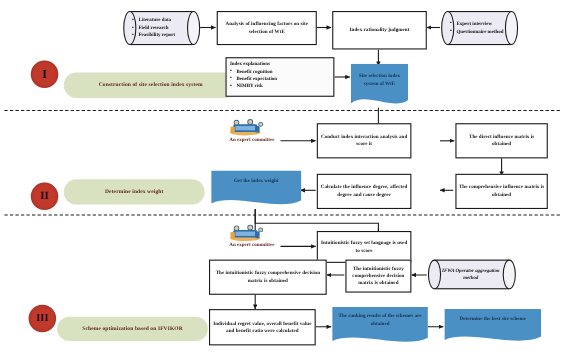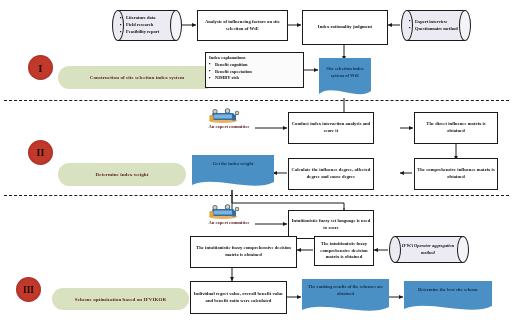--- a/index.html
+++ b/index.html
@@ -279,21 +279,21 @@
       <path d="M0,0 H82 V27 C61,38 21,20 0,30 Z" fill="#4a90c4"></path>
     </svg>
     <div class="lbl" style="padding-top:6px;">
       <span>Get the index weight</span>
     </div>
   </div>
 
   <div class="pill" style="left:58px;top:163px;width:128px;height:23px;">
     <span>Determine index weight</span>
   </div>
-  <div class="stagenum" style="left:28px;top:140px;width:25px;height:25px;font-size:10px;">
+  <div class="stagenum" style="left:28px;top:166px;width:25px;height:25px;font-size:10px;">
     <span>II</span>
   </div>
 
   <div class="sep" style="top:195px;"></div>
 
   <div style="position:absolute;left:205px;top:204px;width:48px;height:16px;">
     <svg viewBox="0 0 48 16" width="48" height="16">
       <ellipse cx="18" cy="12.5" rx="14" ry="2.6" fill="#e8a33d" opacity=".85"></ellipse>
       <rect x="7" y="5" width="22" height="7" rx="1.4" fill="#2f6ea8"></rect>
       <rect x="9" y="6.5" width="18" height="4" fill="#7fb3dd"></rect>
@@ -350,17 +350,17 @@
       <path d="M0,0 H88 V25 C66,36 22,18 0,28 Z" fill="#4a90c4"></path>
     </svg>
     <div class="lbl" style="padding-top:6px;">
       <span>Determine the best site scheme</span>
     </div>
   </div>
 
   <div class="pill" style="left:52px;top:288px;width:137px;height:22px;">
     <span>Scheme optimization based on IFVIKOR</span>
   </div>
-  <div class="stagenum" style="left:16px;top:277px;width:25px;height:25px;font-size:9.5px;">
+  <div class="stagenum" style="left:26px;top:277px;width:25px;height:25px;font-size:9.5px;">
     <span>III</span>
   </div>
 
 </div>
 
 </body></html>

